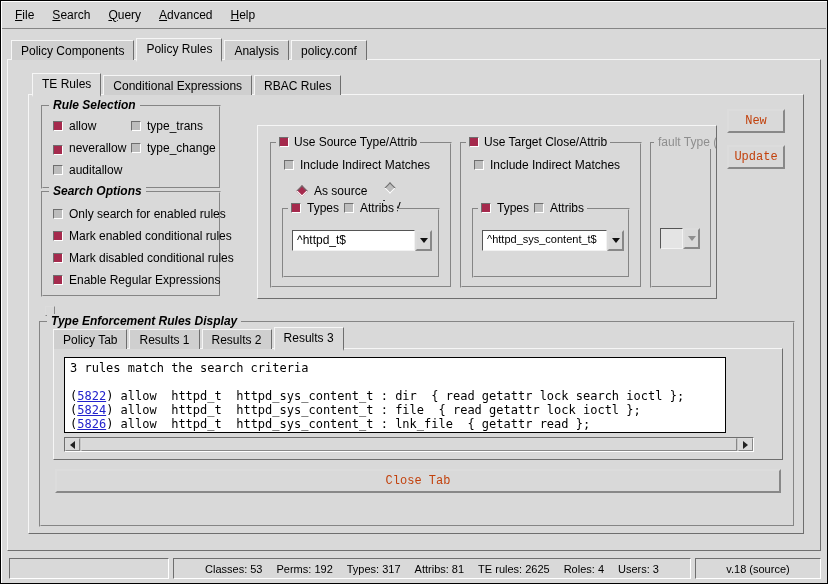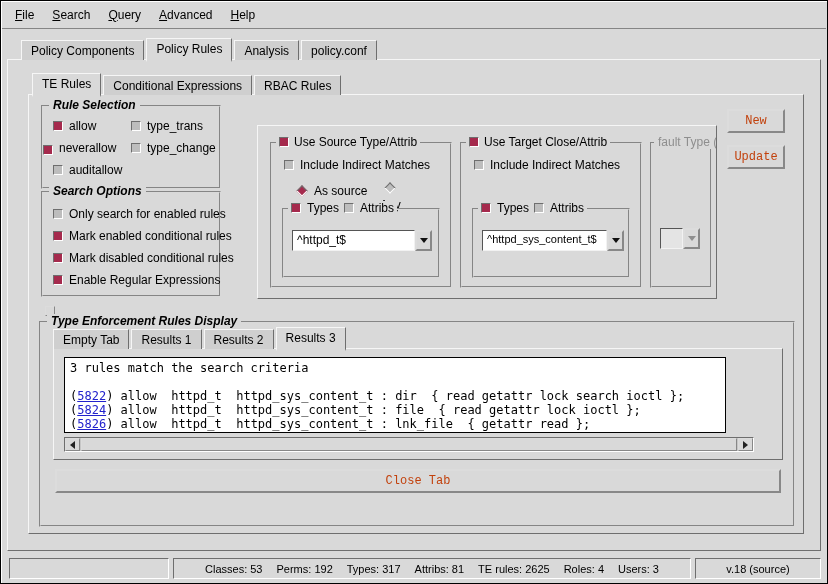--- a/index.html
+++ b/index.html
@@ -96,21 +96,21 @@
 <div class="window">
 
   <div class="menubar">
     <span class="menu-item">File</span>
     <span class="menu-item">Search</span>
     <span class="menu-item">Query</span>
     <span class="menu-item">Advanced</span>
     <span class="menu-item">Help</span>
   </div>
 
-  <div class="tabrow" style="top:37px;left:20px;justify-content:flex-end;">
+  <div class="tabrow" style="top:37px;left:10px;justify-content:flex-end;">
     <div class="tab">Policy Components</div>
     <div class="tab active">Policy Rules</div>
     <div class="tab">Analysis</div>
     <div class="tab">policy.conf</div>
   </div>
 
   <div class="panel" style="top:58px;left:6px;width:814px;height:492px;">
 
     <div class="tabrow" style="top:13px;left:24px;">
       <div class="tab active">TE Rules</div>
@@ -119,21 +119,21 @@
     </div>
 
     <div class="panel" style="top:34px;left:20px;width:776px;height:440px;">
 
       <div class="frame" style="left:12px;top:10px;width:180px;height:84px;">
         <span class="frame-title">Rule Selection</span>
         <label class="check-row" style="left:10px;top:12px;">
           <span class="checkbox checked"></span>
           <span>allow</span>
         </label>
-        <label class="check-row" style="left:0;top:34px;align-items:flex-end;">
+        <label class="check-row" style="left:10px;top:34px;align-items:flex-end;">
           <span class="checkbox checked"></span>
           <span>neverallow</span>
         </label>
         <label class="check-row" style="left:10px;top:56px;">
           <span class="checkbox"></span>
           <span>auditallow</span>
         </label>
         <label class="check-row" style="left:88px;top:12px;">
           <span class="checkbox"></span>
           <span>type_trans</span>
@@ -246,21 +246,21 @@
 
       <div class="btn" style="left:698px;top:14px;width:58px;height:24px;">New</div>
       <div class="btn" style="left:698px;top:50px;width:58px;height:24px;">Update</div>
 
       <div class="sash" style="left:16px;top:211px;"></div>
 
       <div class="frame" style="left:10px;top:226px;width:756px;height:206px;">
         <span class="frame-title">Type Enforcement Rules Display</span>
 
         <div class="tabrow" style="top:4px;left:12px;">
-          <div class="tab">Empty Tab</div>
+          <div class="tab">Policy Tab</div>
           <div class="tab">Results 1</div>
           <div class="tab">Results 2</div>
           <div class="tab active">Results 3</div>
         </div>
 
         <div class="panel" style="top:25px;left:12px;width:730px;height:112px;">
           <div class="textarea" style="left:10px;top:8px;width:662px;height:76px;">
             <div class="ta-line">3 rules match the search criteria</div>
             <div class="ta-line"></div>
             <div class="ta-line"><span>(</span><a class="rule-link">5822</a><span>)</span><span> allow  httpd_t  httpd_sys_content_t : dir  { read getattr lock search ioctl };</span></div>

